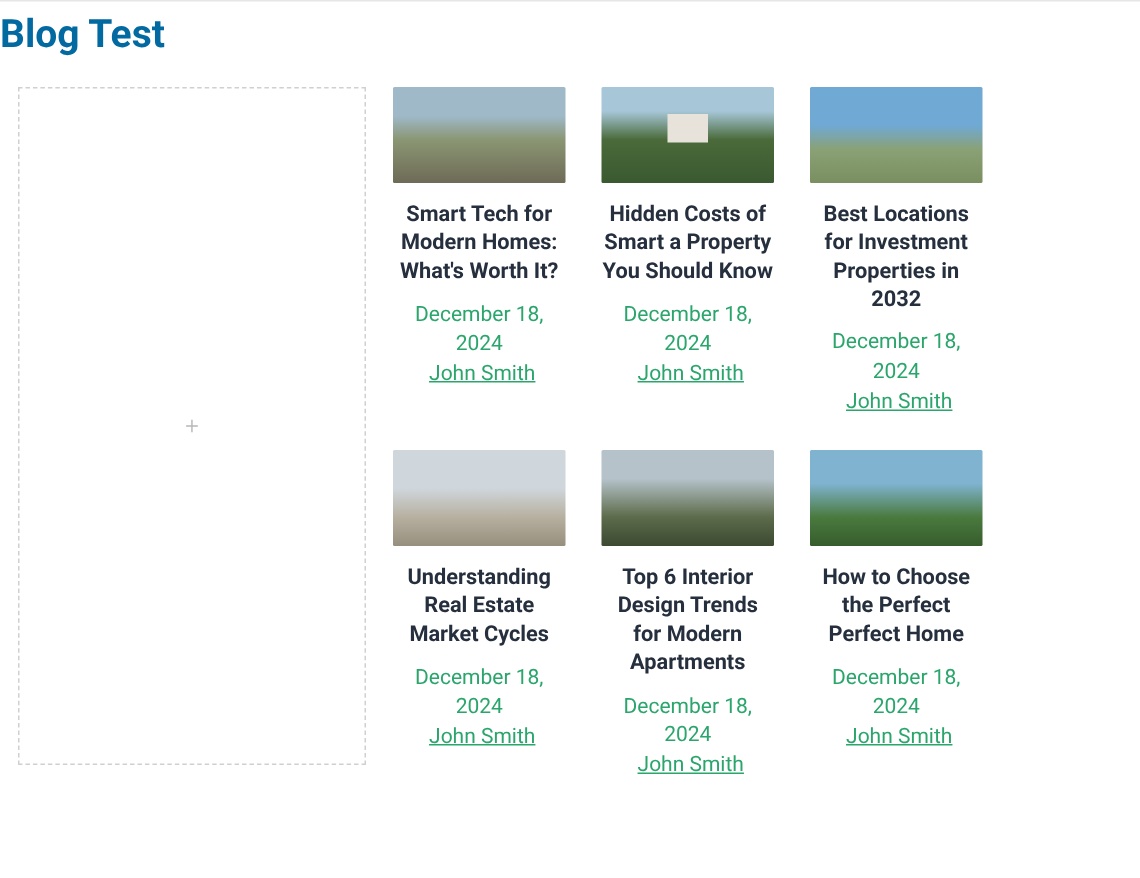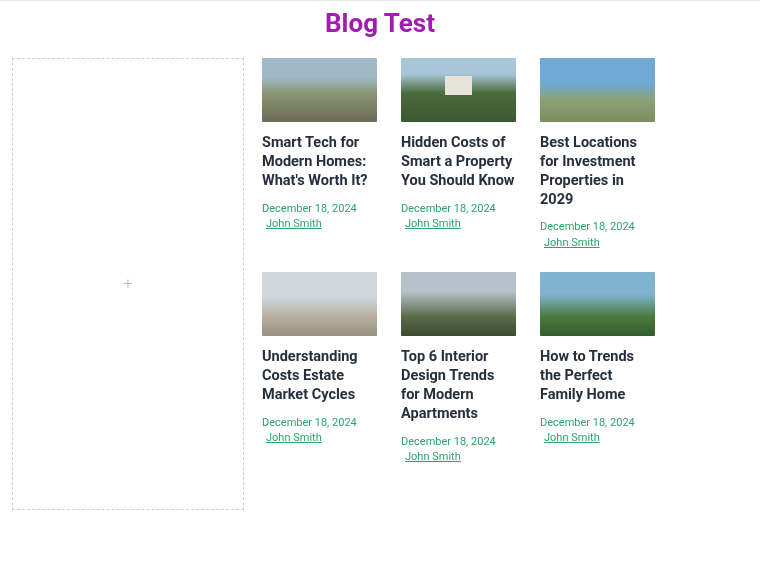--- a/index.html
+++ b/index.html
@@ -13,24 +13,23 @@
     }
     .top-divider {
       position: absolute;
       top: 0;
       left: 0;
       right: 0;
       height: 1px;
       background: #e6e6e6;
     }
     .page-title {
-      text-align: center;
       font-size: 26px;
       font-weight: 700;
-      color: #a21caf;
+      color: #0369a1;
       padding-top: 8px;
       padding-bottom: 20px;
     }
     .content {
       display: flex;
       padding: 0 12px;
       gap: 18px;
     }
     .placeholder-box {
       width: 232px;
@@ -49,20 +48,21 @@
     }
     .grid {
       display: grid;
       grid-template-columns: repeat(3, 115px);
       gap: 22px 24px;
       align-content: start;
     }
     .card {
       display: flex;
       flex-direction: column;
+      text-align: center;
     }
     .thumb {
       width: 115px;
       height: 64px;
       background: #aaa;
       border-radius: 1px;
       margin-bottom: 12px;
     }
     .t1 { background: linear-gradient(to bottom, #9fb9c9 30%, #8a9673 55%, #6e6a56 100%); }
     .t2 { background: linear-gradient(to bottom, #a7c7d9 25%, #4a6a3a 55%, #3a5930 100%); position: relative;}
@@ -72,21 +72,21 @@
     .t5 { background: linear-gradient(to bottom, #b5c2ca 30%, #5c6b4a 70%, #3b4a31 100%); }
     .t6 { background: linear-gradient(to bottom, #7fb3cf 35%, #4a7a3e 70%, #365c2c 100%); }
     .card-title {
       font-size: 14.5px;
       font-weight: 700;
       color: #262f3d;
       line-height: 1.3;
       margin-bottom: 10px;
     }
     .meta {
-      font-size: 11px;
+      font-size: 14px;
       color: #2aa56b;
       line-height: 1.4;
     }
     .meta .author {
       display: block;
       padding-left: 4px;
       text-decoration: underline;
     }
   </style>
 </head>
@@ -117,48 +117,48 @@
       <div class="thumb t2"></div>
       <div class="card-title">Hidden Costs of Smart a Property You Should Know</div>
       <div class="meta">
         <span>December 18, 2024</span>
         <span class="author">John Smith</span>
       </div>
     </div>
 
     <div class="card">
       <div class="thumb t3"></div>
-      <div class="card-title">Best Locations for Investment Properties in 2029</div>
+      <div class="card-title">Best Locations for Investment Properties in 2032</div>
       <div class="meta">
         <span>December 18, 2024</span>
         <span class="author">John Smith</span>
       </div>
     </div>
 
     <div class="card">
       <div class="thumb t4"></div>
-      <div class="card-title">Understanding Costs Estate Market Cycles</div>
+      <div class="card-title">Understanding Real Estate Market Cycles</div>
       <div class="meta">
         <span>December 18, 2024</span>
         <span class="author">John Smith</span>
       </div>
     </div>
 
     <div class="card">
       <div class="thumb t5"></div>
       <div class="card-title">Top 6 Interior Design Trends for Modern Apartments</div>
       <div class="meta">
         <span>December 18, 2024</span>
         <span class="author">John Smith</span>
       </div>
     </div>
 
     <div class="card">
       <div class="thumb t6"></div>
-      <div class="card-title">How to Trends the Perfect Family Home</div>
+      <div class="card-title">How to Choose the Perfect Perfect Home</div>
       <div class="meta">
         <span>December 18, 2024</span>
         <span class="author">John Smith</span>
       </div>
     </div>
 
   </div>
 </div>
 
 </body></html>

